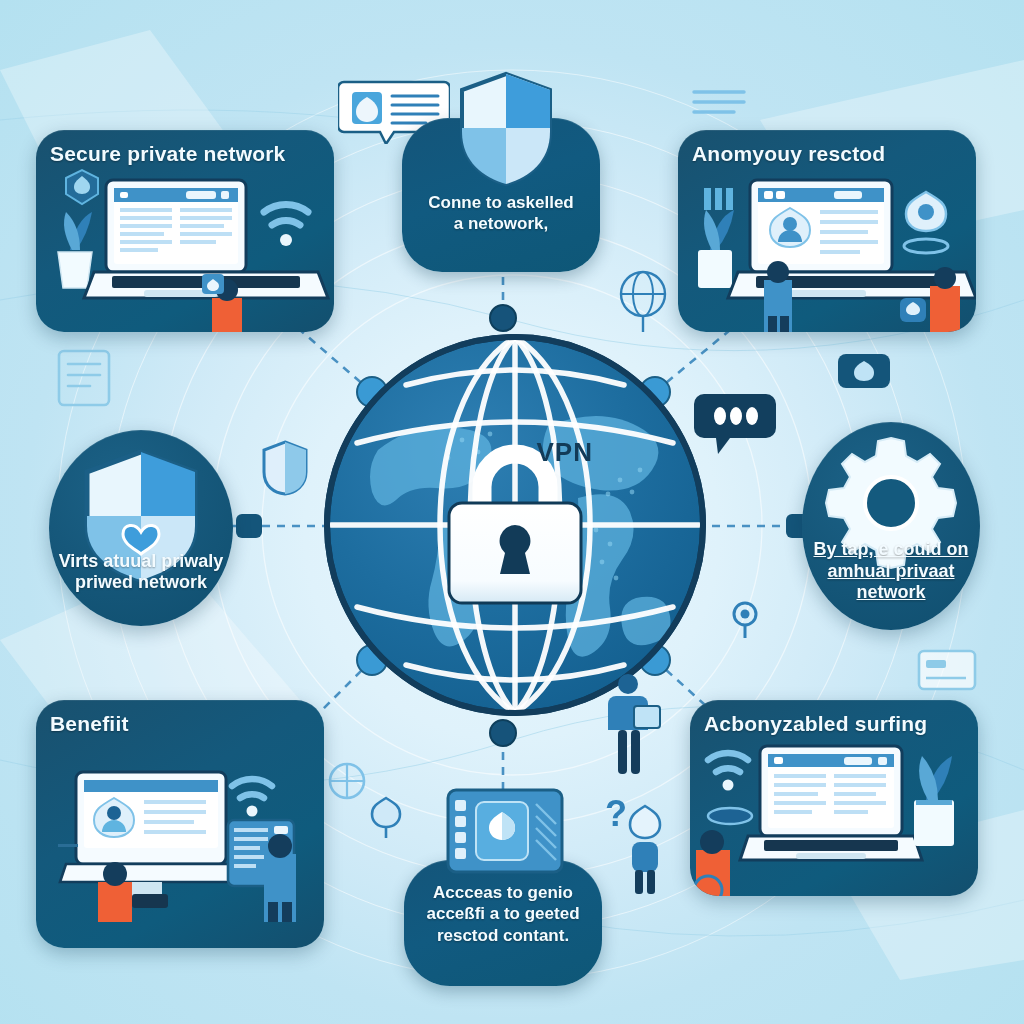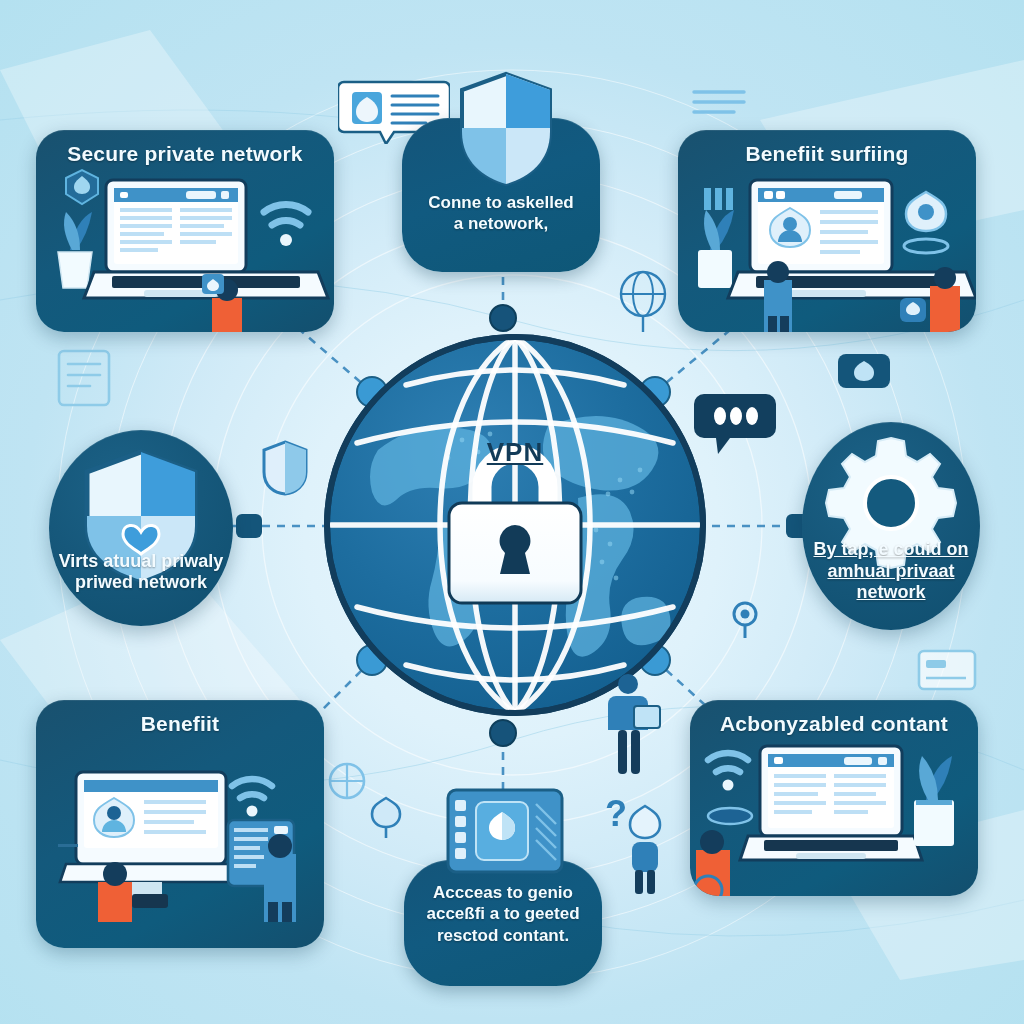--- a/index.html
+++ b/index.html
@@ -38,21 +38,21 @@
     position: absolute;
     border-radius: 28px;
     background: linear-gradient(150deg, #19516f 0%, #14597c 40%, #0f5b7d 70%, #134f6e 100%);
     box-shadow: 0 6px 18px rgba(12,55,80,.28), inset 0 1px 0 rgba(255,255,255,.08);
     overflow: hidden;
     z-index: 6;
   }
   .card-title {
     position: absolute;
     left: 0; right: 0; top: 12px;
-    text-align: center;
+    text-align: left;
     color: #f2fbff;
     font-size: 21px;
     font-weight: bold;
     letter-spacing: .2px;
     text-shadow: 0 1px 2px rgba(0,0,0,.35);
     padding: 0 14px;
     line-height: 1.15;
   }
 
   .bubble {
@@ -92,27 +92,26 @@
   }
 
   
   #globe-wrap { position: absolute; left: 320px; top: 330px; width: 390px; height: 390px; z-index: 5; }
 
   
   #lock { position: absolute; left: 437px; top: 437px; width: 156px; height: 175px; z-index: 9; }
   #lock-label {
     position: absolute;
     left: 0; right: 0; bottom: 18px;
-    text-align: center;
+    text-align: right;
     color: #123b58;
     font-size: 26px;
     font-weight: bold;
     letter-spacing: 1px;
     z-index: 10;
-    text-decoration: underline;
   }
   .people { position: absolute; z-index: 8; }
   .deco { position: absolute; z-index: 3; }
 </style>
 </head>
 <body>
 
 <div id="canvas">
 
   <svg class="bg-svg" viewBox="0 0 1024 1024">
@@ -461,21 +460,21 @@
         <path d="M176,168 h30 v34 h-30 Z" fill="#ef6036"></path>
         <circle cx="191" cy="160" r="11" fill="#143d5c"></circle>
       </g>
 
       <rect x="166" y="144" width="22" height="20" rx="4" fill="#3f92c8"></rect>
       <path d="M177,149 c4,3 6,4 6,7 c0,3 -3,5 -6,5 c-3,0 -6,-2 -6,-5 c0,-3 2,-4 6,-7 Z" fill="#eaf6fd"></path>
     </svg>
   </div>
 
   <div class="card" style="left:678px;top:130px;width:298px;height:202px;">
-    <div class="card-title">Benefiit surfiing</div>
+    <div class="card-title">Anomyouy resctod</div>
     <svg viewBox="0 0 298 202" style="position:absolute;inset:0;width:100%;height:100%;">
       <g>
         <path d="M32,120 q6,-32 24,-40 q-4,24 -18,40 Z" fill="#2f80b8"></path>
         <path d="M34,120 q-12,-22 -6,-40 q14,16 14,40 Z" fill="#59a8d6"></path>
         <rect x="20" y="120" width="34" height="38" rx="3" fill="#f2fbff"></rect>
       </g>
       <g fill="#5fb4e0">
         <rect x="26" y="58" width="7" height="22"></rect>
           <rect x="37" y="58" width="7" height="22"></rect>
         <rect x="48" y="58" width="7" height="22"></rect>
@@ -580,21 +579,21 @@
         <rect x="232" y="176" width="10" height="20" fill="#143d5c"></rect>
         <rect x="246" y="176" width="10" height="20" fill="#143d5c"></rect>
       </g>
       <g fill="#2a6d96">
         <rect x="22" y="118" width="20" height="3"></rect>
       </g>
     </svg>
   </div>
 
   <div class="card" style="left:690px;top:700px;width:288px;height:196px;">
-    <div class="card-title">Acbonyzabled contant</div>
+    <div class="card-title">Acbonyzabled surfing</div>
     <svg viewBox="0 0 288 196" style="position:absolute;inset:0;width:100%;height:100%;">
 
       <g fill="none" stroke="#7fc2e8" stroke-width="6.5" stroke-linecap="round">
         <path d="M18,60 a32,32 0 0 1 40,0"></path>
         <path d="M26,72 a21,21 0 0 1 24,0"></path>
       </g>
       <circle cx="38" cy="85" r="5.5" fill="#eaf6fd"></circle>
       <ellipse cx="40" cy="116" rx="22" ry="8" fill="#1d6394" stroke="#7fc2e8" stroke-width="2.5"></ellipse>
 
       <g>

